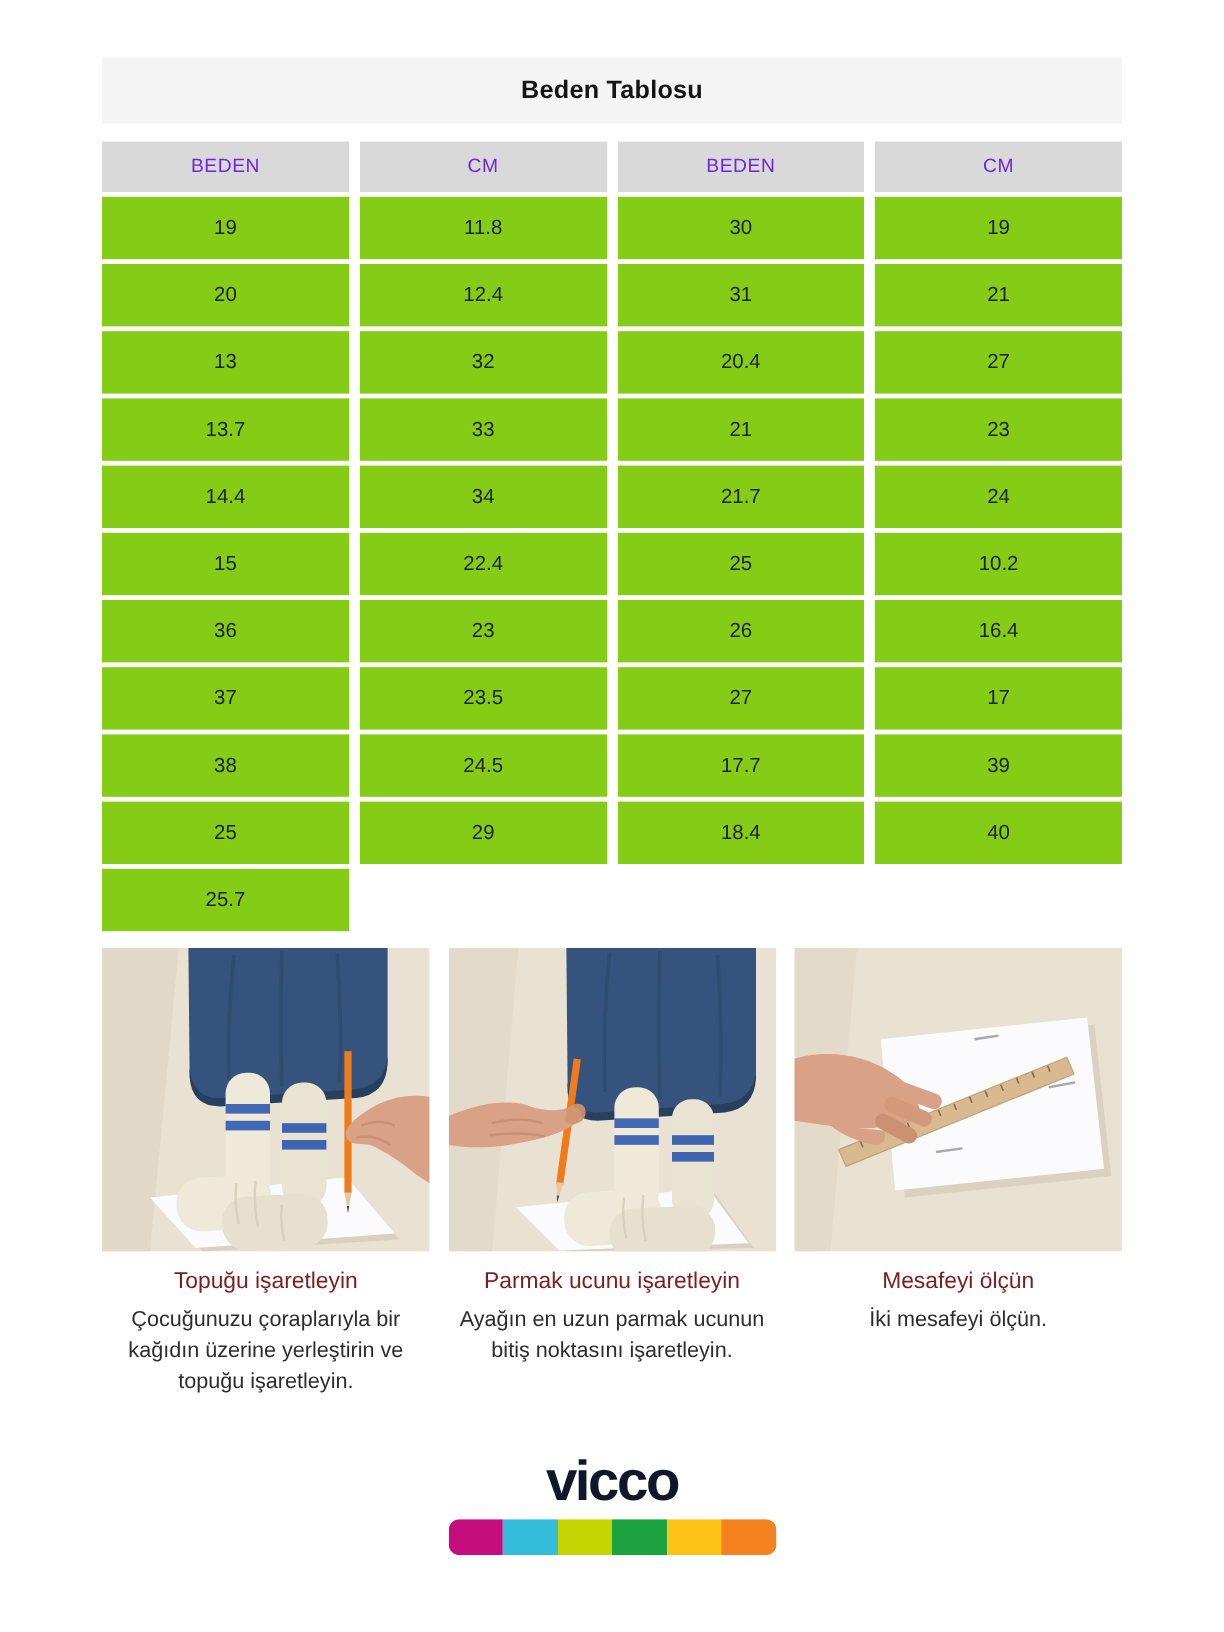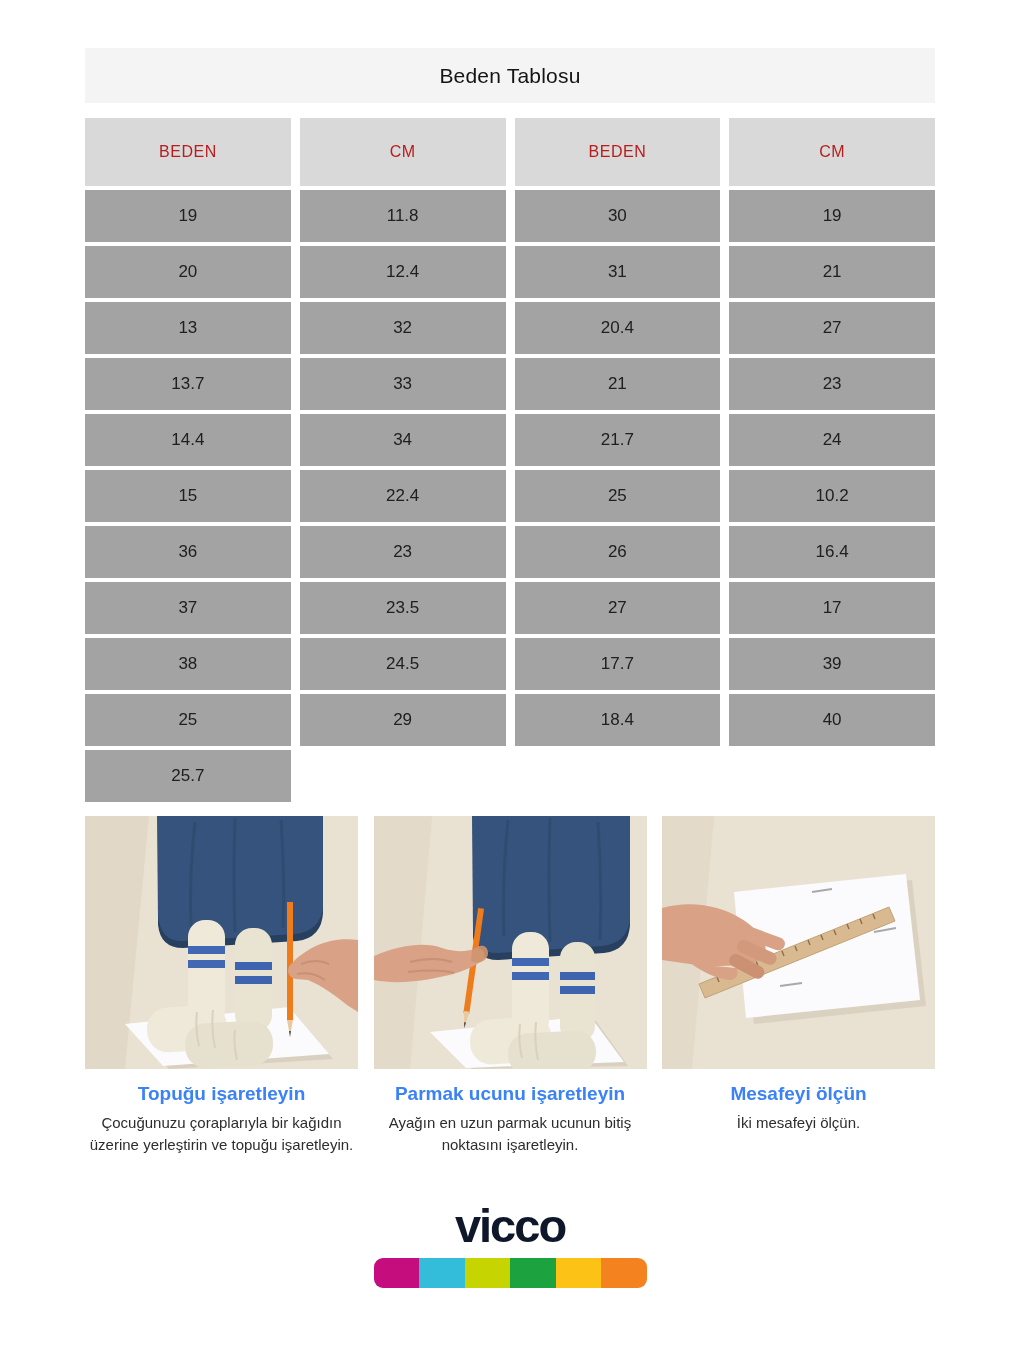--- a/index.html
+++ b/index.html
@@ -2,36 +2,36 @@
 <html><head>
 <meta charset="utf-8">
 <style>
   * { box-sizing: border-box; margin: 0; padding: 0; }
   html,body { background:#ffffff; }
   body { font-family: "Liberation Sans", sans-serif; color:#1b1b1b; }
   .page { position:relative; width:1020px; height:1360px; margin:0 auto; background:#fff; overflow:hidden; }
   .content { width:850px; margin:0 auto; }
 
   .band { height:55px; background:#f4f4f5; display:flex; align-items:center; justify-content:center; }
-  .band-title { font-size:21px; font-weight:normal; letter-spacing:.2px; color:#141414; }
+  .band-title { font-size:21px; font-weight:bold; letter-spacing:.2px; color:#141414; }
 
   .title-band { margin-top:48px; }
   .measure-band { margin-top:34px; height:56px; }
 
   .size-table { margin-top:15px; display:grid; grid-template-columns:repeat(4,1fr); column-gap:9px; row-gap:4px; }
-  .header-cell { height:68px; background:#d9d9d9; display:flex; align-items:center; justify-content:center;
-                 font-size:16px; letter-spacing:.5px; color:#b91c1c; }
-  .cell { height:52px; background:#a3a3a3; display:flex; align-items:center; justify-content:center;
+  .header-cell { height:42px; background:#d9d9d9; display:flex; align-items:center; justify-content:center;
+                 font-size:16px; letter-spacing:.5px; color:#6d28d9; }
+  .cell { height:52px; background:#84cc16; display:flex; align-items:center; justify-content:center;
           font-size:17px; color:#202022; }
 
   .steps { margin-top:14px; display:flex; gap:15.5px; }
   .step { width:273px; display:flex; flex-direction:column; align-items:center; }
   .photo { width:273px; height:253px; display:block; }
-  .step-heading { margin-top:14px; font-size:19px; font-weight:bold; color:#3b82f6; text-align:center; }
-  .step-body { margin-top:7px; font-size:15px; line-height:1.45; color:#2d2d2d; text-align:center; max-width:286px; }
+  .step-heading { margin-top:14px; font-size:19px; font-weight:normal; color:#7f1d1d; text-align:center; }
+  .step-body { margin-top:7px; font-size:18px; line-height:1.45; color:#2d2d2d; text-align:center; max-width:286px; }
 
   .footer { margin-top:46px; text-align:center; }
   .brand { font-size:47px; font-weight:bold; letter-spacing:-2px; color:#0f172a; line-height:1; }
   .color-bar { width:273px; height:30px; margin:9px auto 0; border-radius:9px; overflow:hidden; display:flex; }
   .color-bar span { flex:1; display:block; }
 </style>
 </head>
 <body>
 
 <div class="page">

